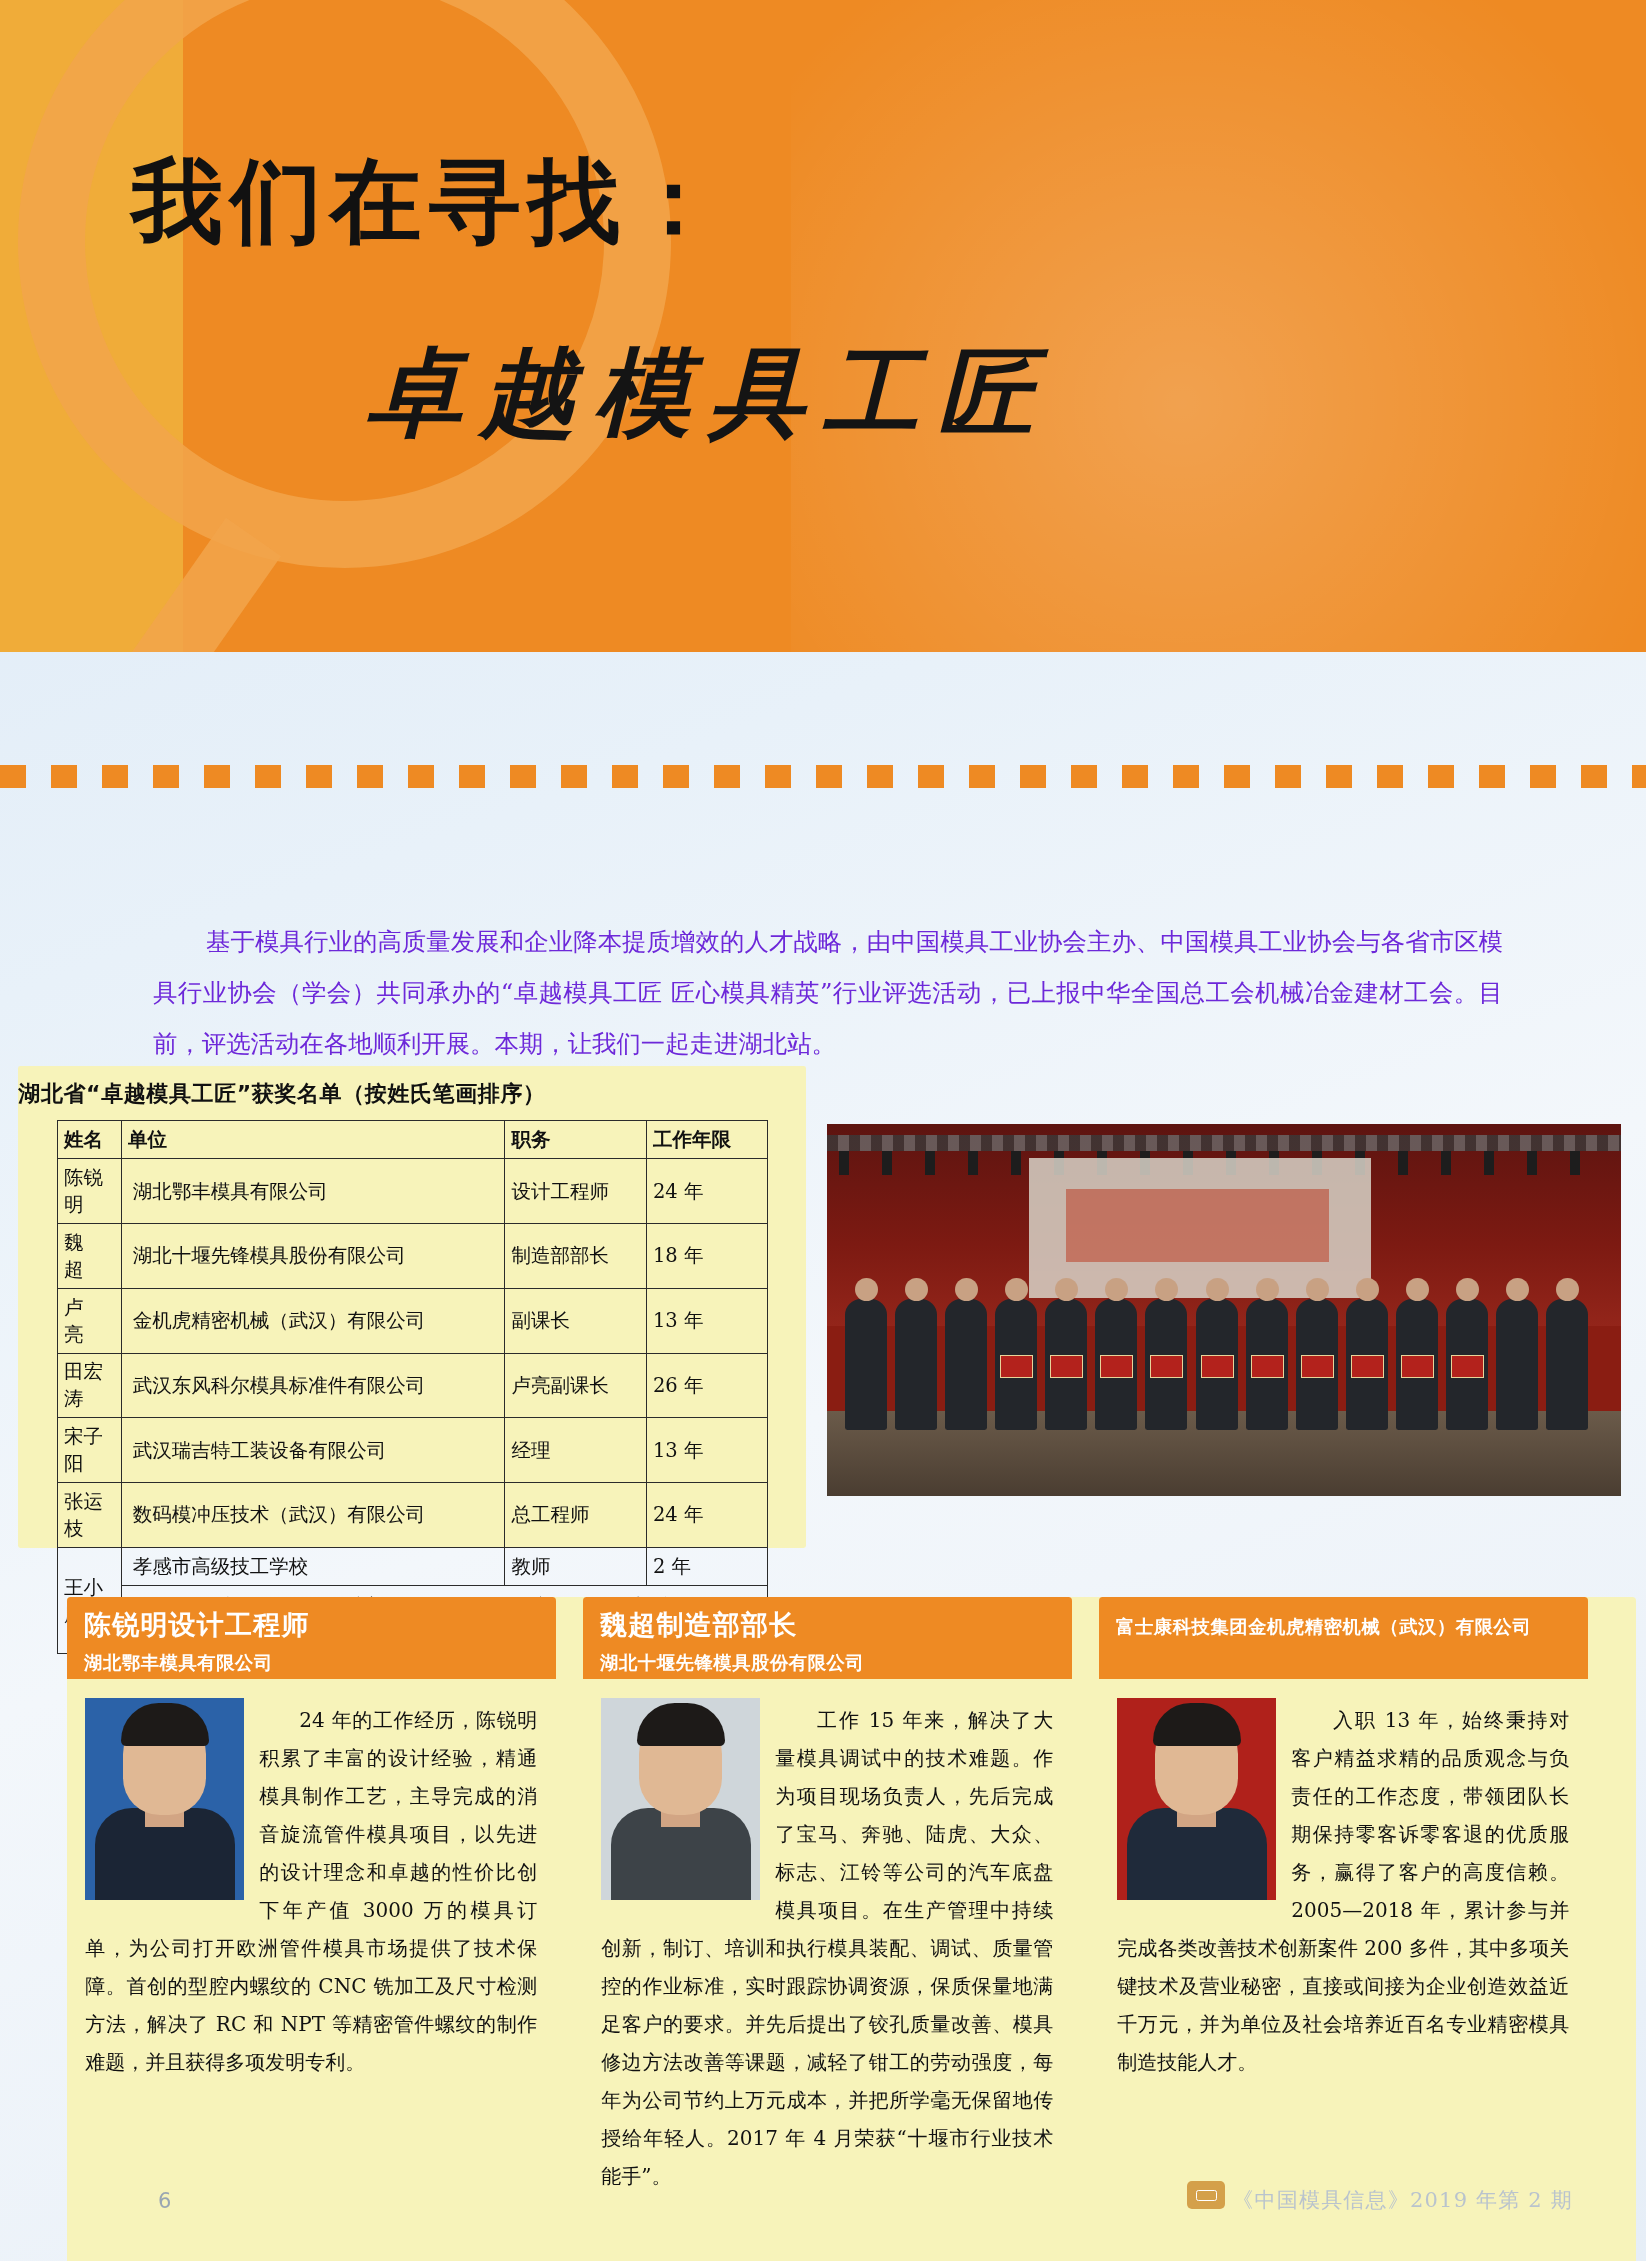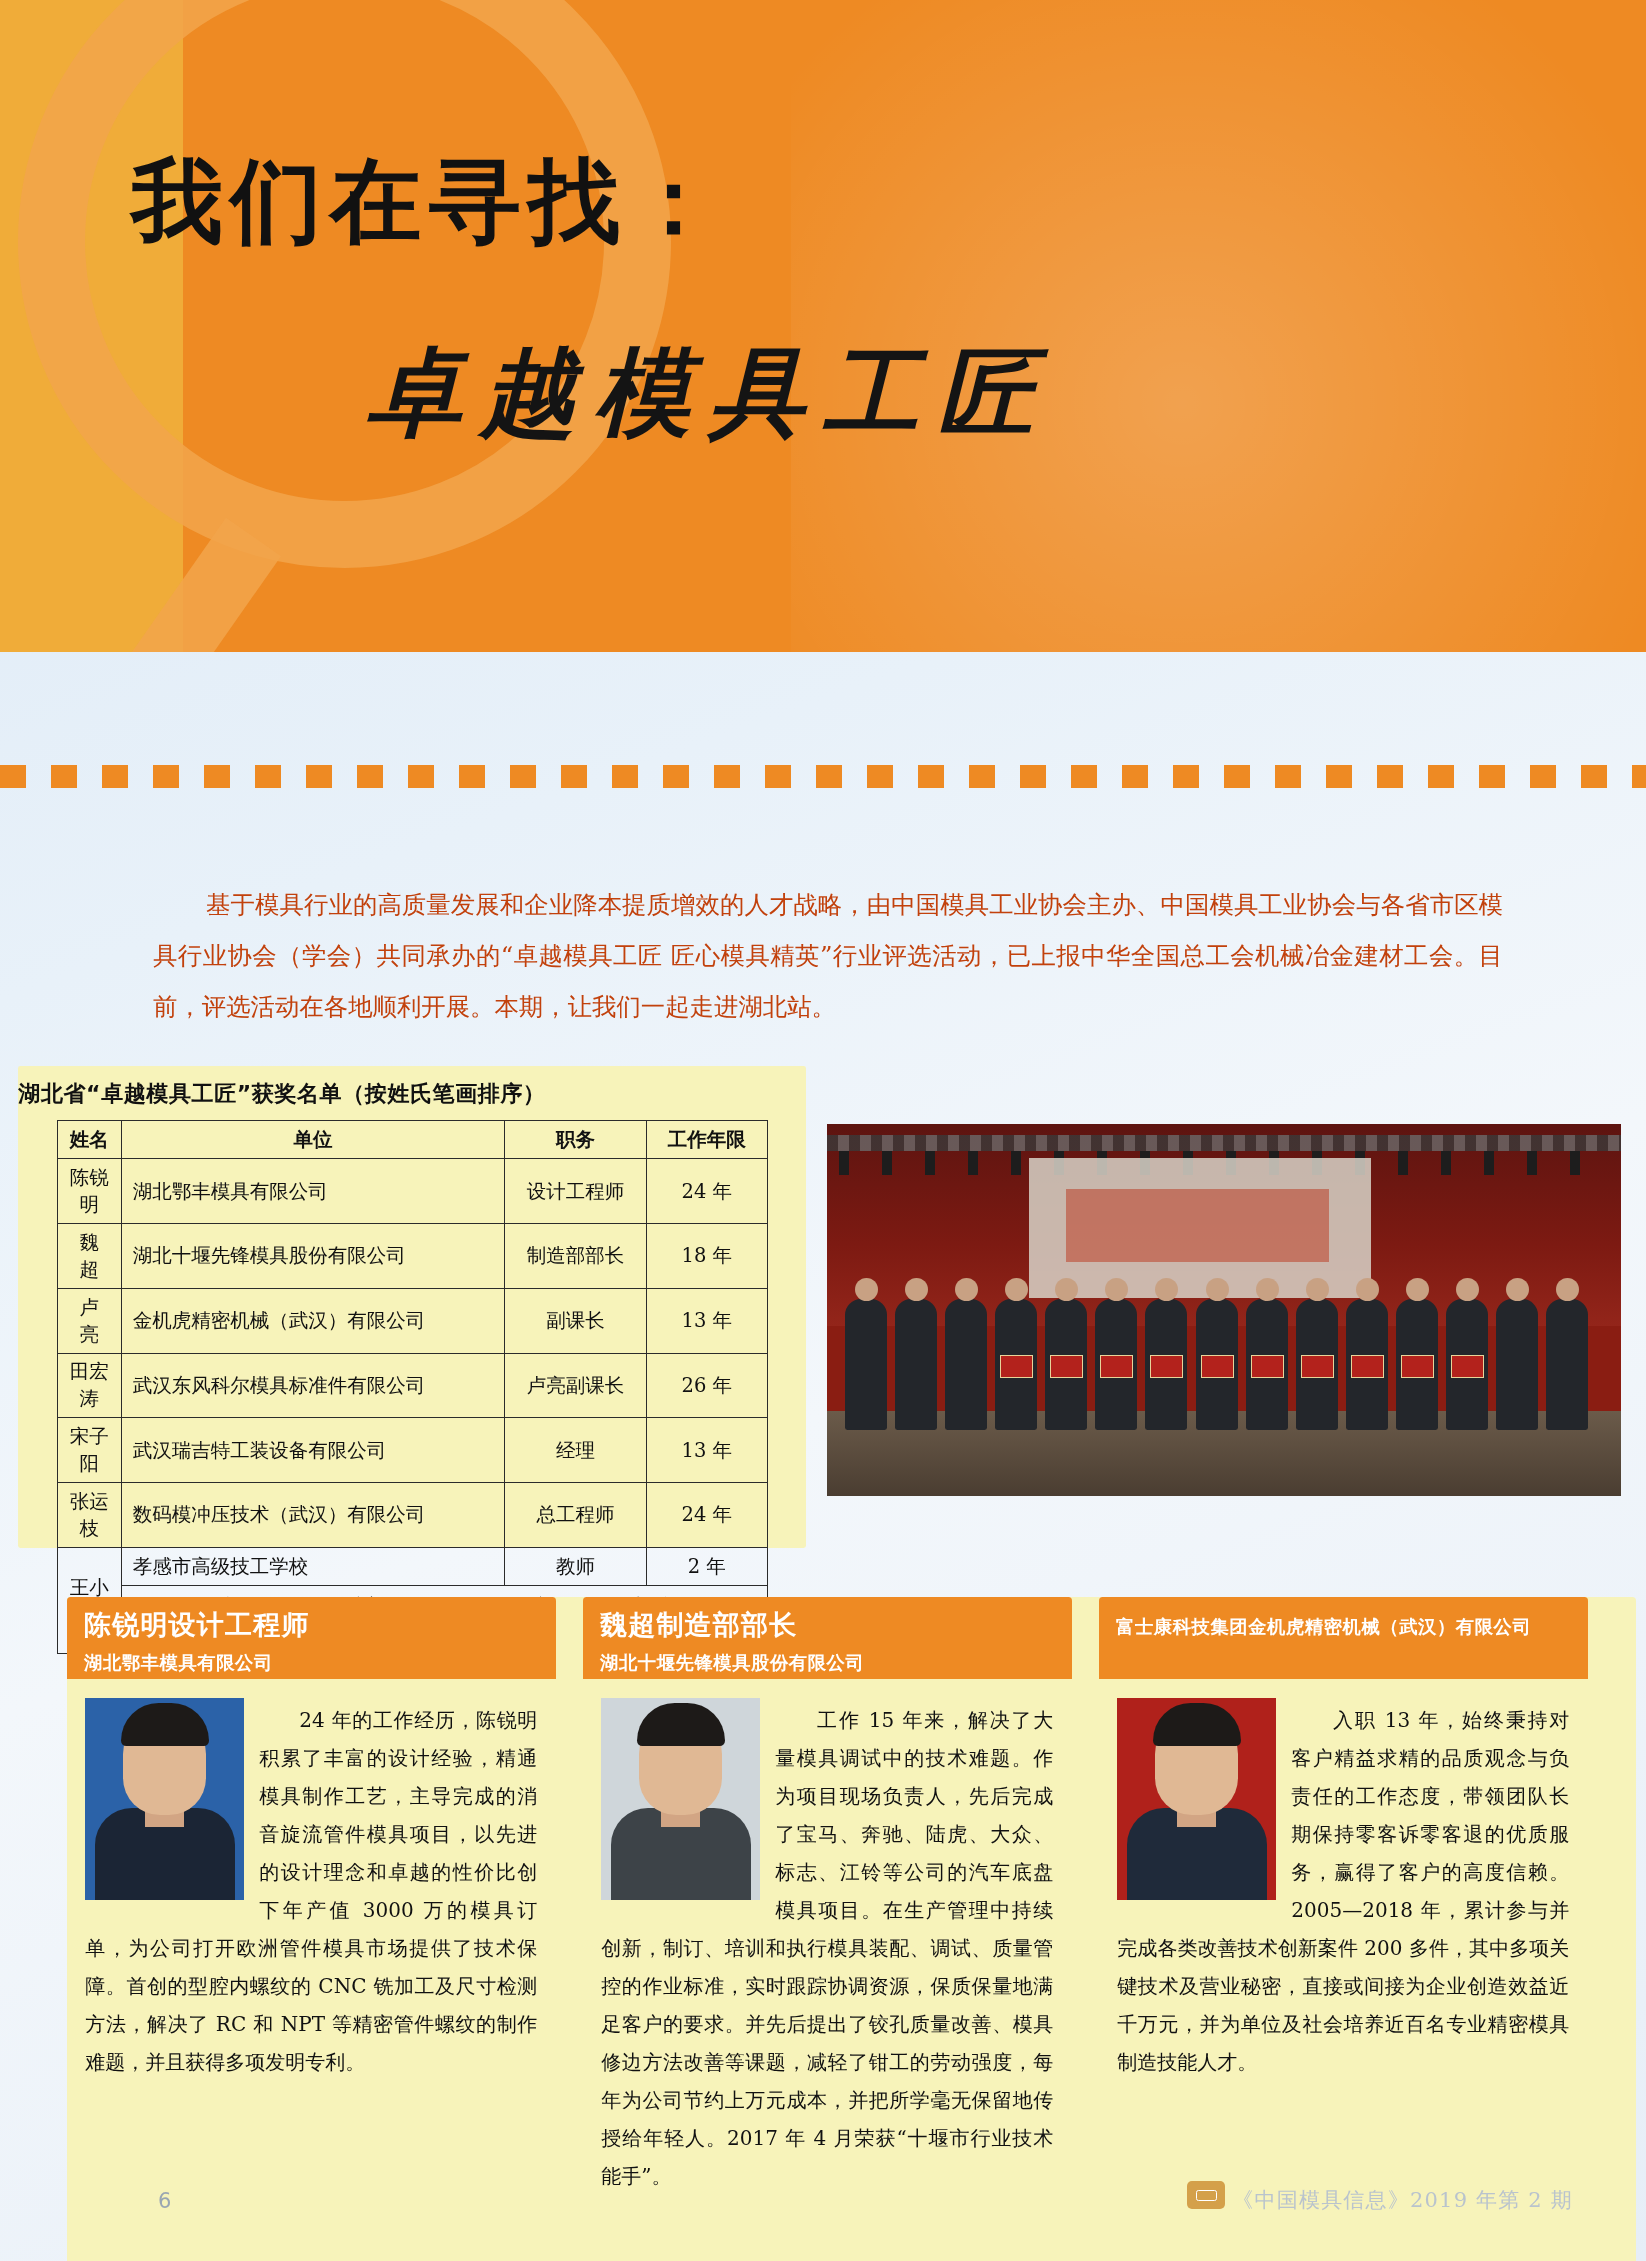--- a/index.html
+++ b/index.html
@@ -52,40 +52,40 @@
     position:absolute;right:98px;top:708px;
     font-family:"DejaVu Sans", sans-serif;font-weight:bold;
     font-size:26px;color:#ffffff;letter-spacing:3.7px;
   }
   .dots{
     position:absolute;left:0;top:765px;width:1646px;height:23px;
     background:repeating-linear-gradient(90deg,#ee8a23 0 26px, rgba(255,255,255,0) 26px 51px);
   }
   
   .intro{
-    position:absolute;left:153px;top:879px;width:1350px;
-    font-size:24.4px;line-height:51px;color:#c2410c;text-align:justify;
+    position:absolute;left:153px;top:916px;width:1350px;
+    font-size:24.4px;line-height:51px;color:#6d28d9;text-align:justify;
     font-family:"DejaVu Serif", serif;
   }
   .intro .indent{display:inline-block;width:53px;}
   
   .table-card{
     position:absolute;left:18.3px;top:1066px;width:788px;height:482px;
     background:#f7f3ba;border-radius:2.4px;
   }
   .table-title{
     font-size:22px;color:#111;padding-top:13.4px;
     font-family:"DejaVu Sans", sans-serif;font-weight:bold;letter-spacing:0.6px;
   }
   table.awards{
     border-collapse:collapse;margin:11px auto 0 auto;width:711px;
     font-size:19.5px;color:#111;font-family:"DejaVu Serif", serif;
   }
   table.awards th, table.awards td{
-    border:1.2px solid #2b2b2b;padding:4.9px 6.1px;text-align:center;
+    border:1.2px solid #2b2b2b;padding:4.9px 6.1px;text-align:left;
     line-height:27px;
   }
   table.awards th{font-weight:bold;}
   table.awards td.unit{text-align:left;padding-left:11px;}
   table.awards td.note{text-align:left;padding-left:8.5px;line-height:29px;font-size:18.3px;}
   
   .photo{
     position:absolute;left:827px;top:1124px;width:794px;height:372px;
     background:#8a1d12;overflow:hidden;border:0;
   }

